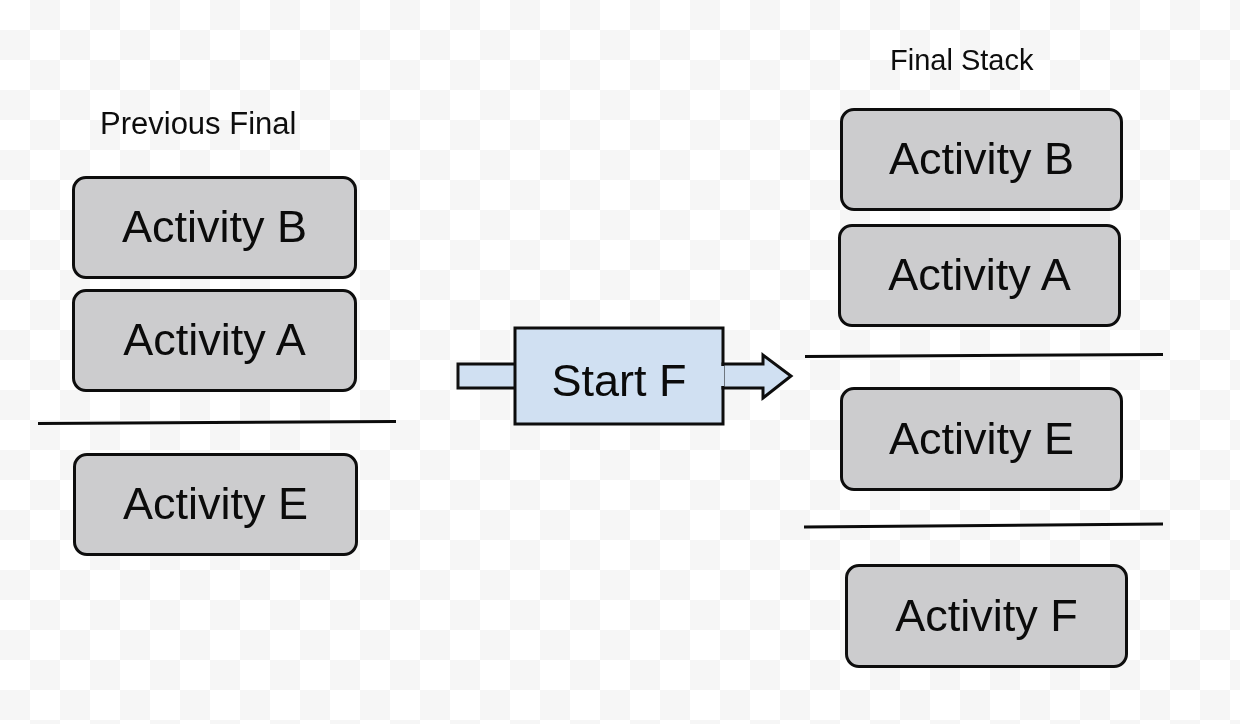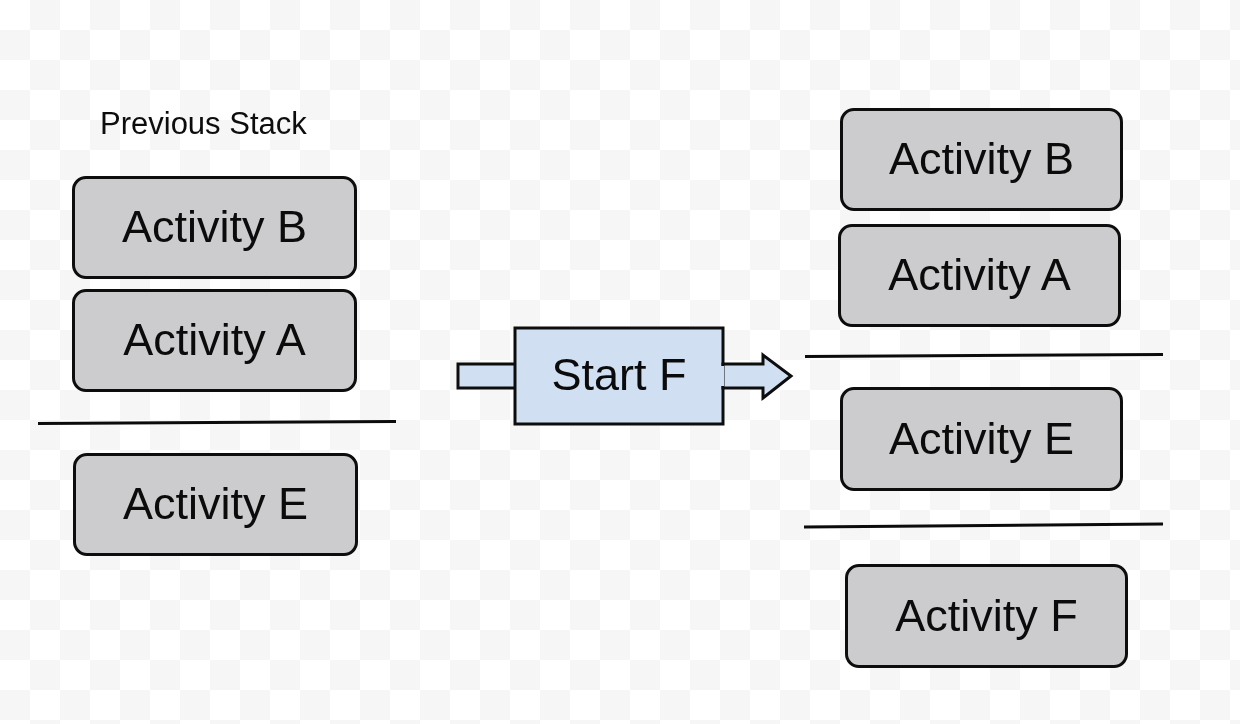--- a/index.html
+++ b/index.html
@@ -82,21 +82,21 @@
     color: #0b0b0b;
     white-space: nowrap;
     text-align: center;
   }
 </style>
 </head>
 <body>
 
 <div id="canvas">
 
-  <div class="stack-title" style="left:100px; top:108px;">Previous Stack</div>
+  <div class="stack-title" style="left:100px; top:108px;">Previous Final</div>
 
   <div class="activity-box" style="left:72px; top:176px; width:285px; height:103px;">
     <span class="label">Activity B</span>
   </div>
 
   <div class="activity-box" style="left:72px; top:289px; width:285px; height:103px;">
     <span class="label">Activity A</span>
   </div>
 
   <div class="divider" style="left:38px; top:421px; width:358px; transform: rotate(-0.35deg);"></div>
@@ -110,23 +110,24 @@
 
       <rect x="3" y="44" width="58" height="24" fill="#D0E0F2" stroke="#0D0D0D" stroke-width="3"></rect>
 
       <rect x="60" y="8" width="208" height="96" fill="#D0E0F2" stroke="#0D0D0D" stroke-width="3"></rect>
 
       <path d="M 268 44 L 308 44 L 308 35 L 336 56 L 308 78 L 308 68 L 268 68 Z" fill="#D0E0F2" stroke="#0D0D0D" stroke-width="3" stroke-linejoin="miter"></path>
 
       <rect x="62" y="46" width="3" height="20" fill="#D0E0F2"></rect>
       <rect x="264" y="46" width="5" height="20" fill="#D0E0F2"></rect>
     </svg>
-    <div class="start-label" style="left:60px; top:32px; width:208px;">Start F</div>
+    <div class="start-label" style="left:60px; top:38px; width:208px;">Start F</div>
   </div>
 
+  <div class="stack-title small" style="left:890px; top:46px;">Final Stack</div>
 
   <div class="activity-box" style="left:840px; top:108px; width:283px; height:103px;">
     <span class="label">Activity B</span>
   </div>
 
   <div class="activity-box" style="left:838px; top:224px; width:283px; height:103px;">
     <span class="label">Activity A</span>
   </div>
 
   <div class="divider" style="left:805px; top:354px; width:358px; transform: rotate(-0.3deg);"></div>

